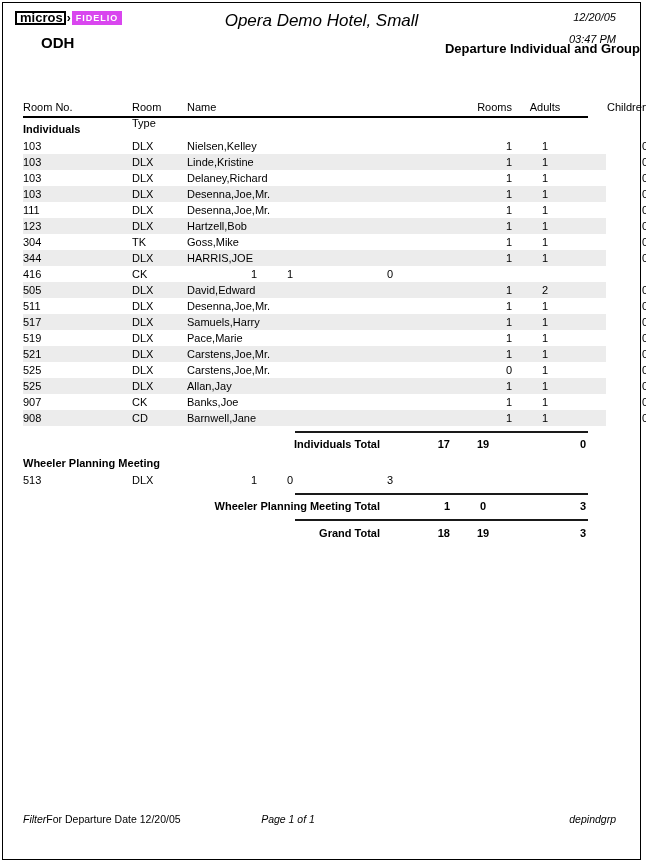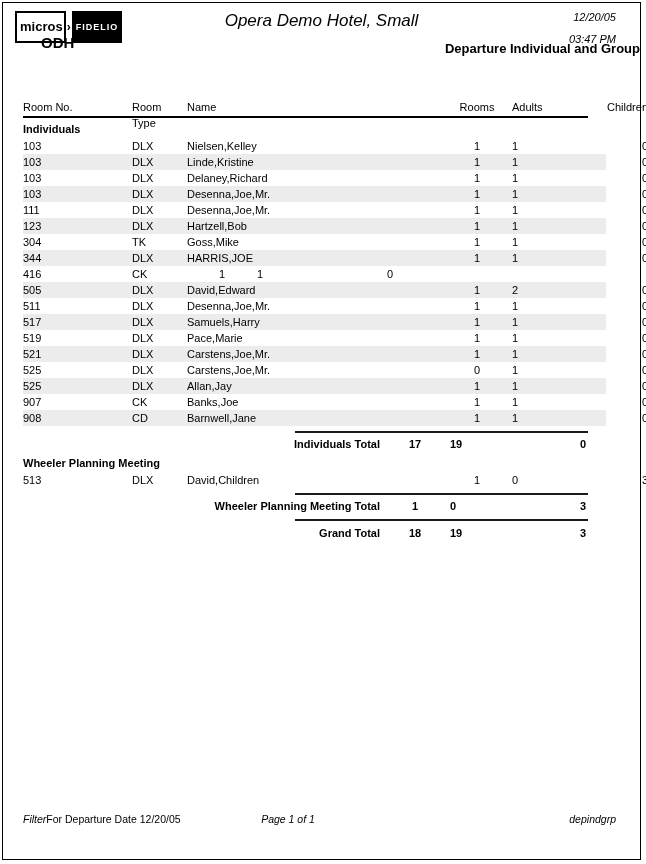--- a/index.html
+++ b/index.html
@@ -1,37 +1,37 @@
 <!DOCTYPE html>
 <html><head>
 <meta charset="utf-8">
 <style>
   html,body{margin:0;padding:0;background:#fff;}
   body{width:646px;height:864px;position:relative;font-family:"Liberation Sans",sans-serif;color:#000;}
   .page{position:absolute;left:2px;top:2px;width:637px;height:856px;border:1px solid #000;background:#fff;}
 
   
-  .logo{position:absolute;left:12px;top:8px;display:flex;align-items:stretch;height:32px;}
+  .logo{position:absolute;left:12px;top:8px;display:flex;align-items:stretch;height:14px;}
   .logo-micros{border:2px solid #000;background:#fff;font-weight:bold;font-size:13px;line-height:16px;padding:0 1px 0 3px;display:flex;align-items:center;}
   .logo-arrow{font-weight:bold;font-size:12px;line-height:16px;display:flex;align-items:center;padding:0 1px;}
-  .logo-fidelio{background:#000000;color:#fff;font-weight:bold;font-size:9px;letter-spacing:1px;display:flex;align-items:center;padding:0 4px 0 4px;}
+  .logo-fidelio{background:#d946ef;color:#fff;font-weight:bold;font-size:9px;letter-spacing:1px;display:flex;align-items:center;padding:0 4px 0 4px;}
   .odh{position:absolute;left:38px;top:31px;font-weight:bold;font-size:15px;}
   .title1{position:absolute;left:0;right:0;top:8px;text-align:center;font-style:italic;font-size:17px;}
   .title2{position:absolute;left:0;right:0;top:38px;text-align:right;font-weight:bold;font-size:13px;}
   .hdr-date{position:absolute;right:24px;top:8px;font-style:italic;font-size:11px;}
   .hdr-time{position:absolute;right:24px;top:30px;font-style:italic;font-size:11px;}
 
   
   .tbl{position:absolute;left:20px;top:96px;width:583px;font-size:11px;}
   .trow{display:flex;height:16px;line-height:16px;padding-right:20px;box-sizing:border-box;}
   .c1{width:63px;flex:none;}
   .c2{width:55px;flex:none;padding-left:46px;}
   .c3{width:255px;flex:none;overflow:hidden;white-space:nowrap;}
-  .c4{width:70px;flex:none;text-align:center;}
-  .c5{width:66px;flex:none;text-align:left;}
+  .c4{width:70px;flex:none;text-align:right;}
+  .c5{width:66px;flex:none;text-align:center;}
   .c6{width:70px;flex:none;text-align:right;}
   .thead{font-size:11px;}
   .head-rule{height:2px;background:#000;width:565px;margin-top:1px;}
   .sec-head{height:20px;line-height:22px;font-weight:bold;font-size:11px;}
   .rows .trow:nth-child(even){background:#ececec;}
   .total-rule{height:2px;background:#1a1a1a;width:293px;margin-left:272px;margin-top:5px;}
   .total-row{display:flex;height:16px;line-height:16px;font-weight:bold;padding-right:20px;box-sizing:border-box;margin-top:3px;}
   .tlabel{width:357px;flex:none;text-align:right;}
   .grand{margin-top:4px;}
 
@@ -221,21 +221,20 @@
       <div class="c4">17</div>
       <div class="c5">19</div>
       <div class="c6">0</div>
     </div>
 
     <div class="sec-head">Wheeler Planning Meeting</div>
     <div class="rows">
         <div class="trow">
     <div class="c1">513</div>
     <div class="c2">DLX</div>
-    <div class="c3">David,Children</div>
     <div class="c4">1</div>
     <div class="c5">0</div>
     <div class="c6">3</div>
   </div>
       </div>
     <div class="total-rule"></div>
     <div class="total-row">
       <div class="tlabel">Wheeler Planning Meeting Total</div>
       <div class="c4">1</div>
       <div class="c5">0</div>

